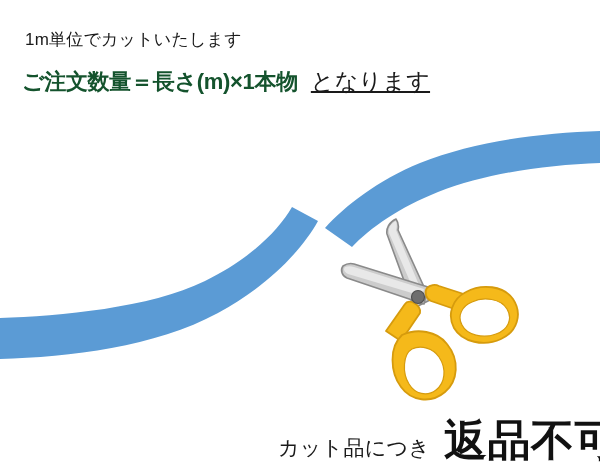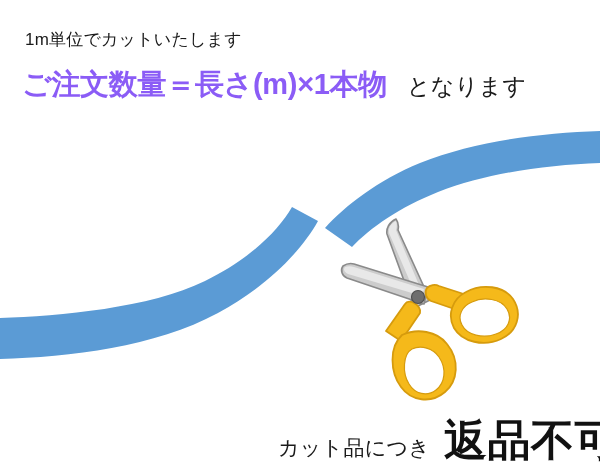--- a/index.html
+++ b/index.html
@@ -33,33 +33,34 @@
     color: #1a1a1a;
   }
 
   #headline-main {
     left: 22px;
     top: 70px;
     font-size: 0;            
     line-height: 1;
   }
   #headline-main .red {
-    font-size: 29px;
+    font-size: 22px;
     font-weight: 700;
-    color: #8b5cf6;
+    color: #14532d;
     letter-spacing: -0.3px;
     vertical-align: baseline;
   }
   #headline-main .blk {
     font-size: 23px;
     font-weight: 400;
     color: #1a1a1a;
     letter-spacing: 0.3px;
     vertical-align: baseline;
-    margin-left: 20px;
+    margin-left: 13px;
+    text-decoration: underline;
   }
 
   #footer-note {
     left: 278px;
     top: 419px;
     font-size: 0;
   }
   #footer-note .small {
     font-size: 21px;
     font-weight: 400;

